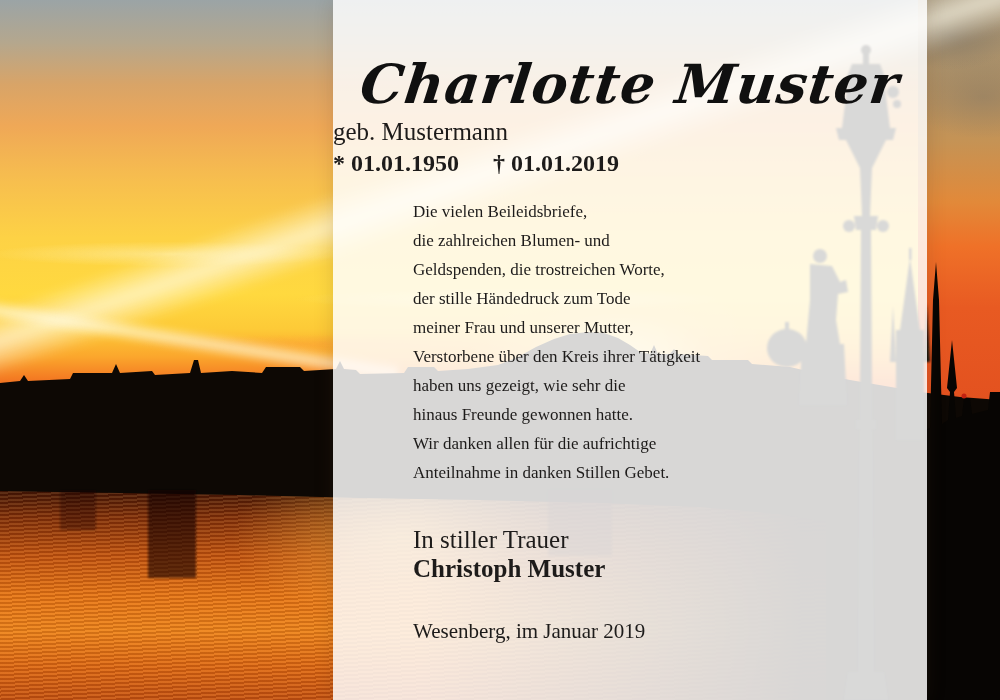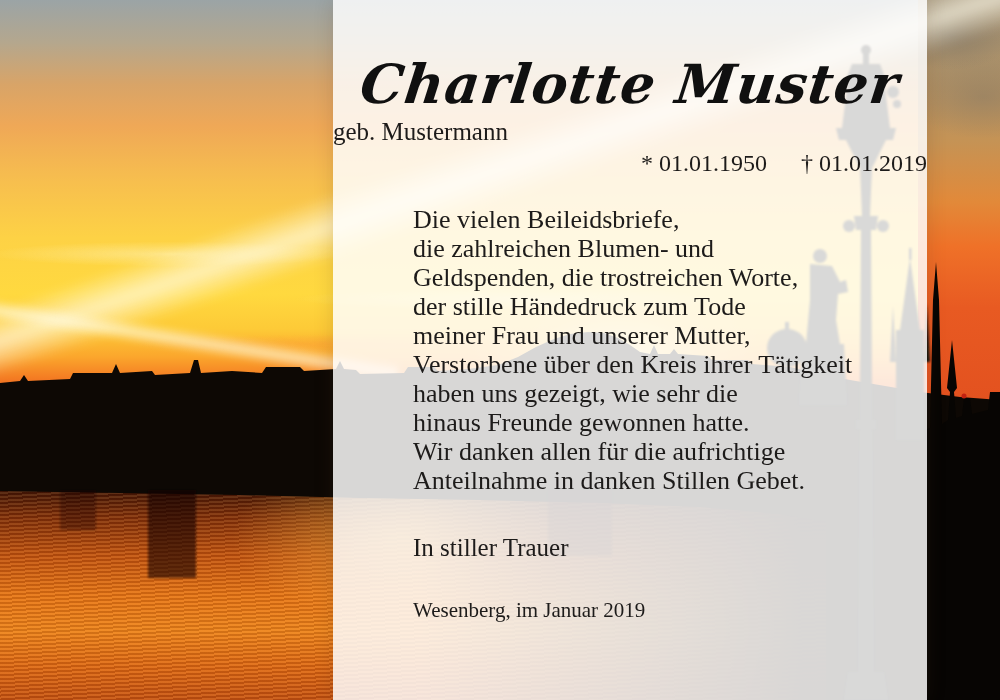--- a/index.html
+++ b/index.html
@@ -43,24 +43,24 @@
 
   
   .panel { position:absolute; left:333px; top:0; width:594px; height:700px;
     background:rgba(255,255,255,0.84);
     box-shadow:0 0 18px rgba(80,50,30,0.18);
     color:#1d1b1a; }
   .deceased-name { margin-top:56px; text-align:center; color:#101010;
     font-family:"DejaVu Serif", serif; font-style:italic; font-weight:700;
     font-size:54px; line-height:1.05; transform:skewX(-7deg); letter-spacing:1px; }
   .maiden-name { margin-top:5px; text-align:left; font-size:25px; line-height:28px; }
-  .dates-row { margin-top:3px; display:flex; justify-content:flex-end; gap:34px;
-    font-size:24px; line-height:28px; }
+  .dates-row { margin-top:3px; display:flex; justify-content:flex-start; gap:34px;
+    font-size:24px; line-height:28px;font-weight:bold; }
   .dates-row .sym { margin-right:6px; }
-  .condolence { margin:28px 0 0 80px; font-size:26px; line-height:29px; }
+  .condolence { margin:20px 0 0 80px; font-size:17px; line-height:29px; }
   .condolence .line { white-space:nowrap; }
   .closing-line { margin:38px 0 0 80px; font-size:25px; line-height:29px; }
   .mourner-name { margin:0 0 0 80px; font-size:25px; line-height:29px; font-weight:700; }
   .place-date { margin:34px 0 0 80px; font-size:21px; line-height:29px; }
 </style>
 </head>
 <body>
 
 <div class="stage">
 
@@ -155,16 +155,17 @@
       <div class="line">der stille Händedruck zum Tode</div>
       <div class="line">meiner Frau und unserer Mutter,</div>
       <div class="line">Verstorbene über den Kreis ihrer Tätigkeit</div>
       <div class="line">haben uns gezeigt, wie sehr die</div>
       <div class="line">hinaus Freunde gewonnen hatte.</div>
       <div class="line">Wir danken allen für die aufrichtige</div>
       <div class="line">Anteilnahme in danken Stillen Gebet.</div>
     </div>
 
     <div class="closing-line">In stiller Trauer</div>
+    <div class="mourner-name">Christoph Muster</div>
     <div class="place-date">Wesenberg, im Januar 2019</div>
   </div>
 
 </div>
 
 </body></html>

